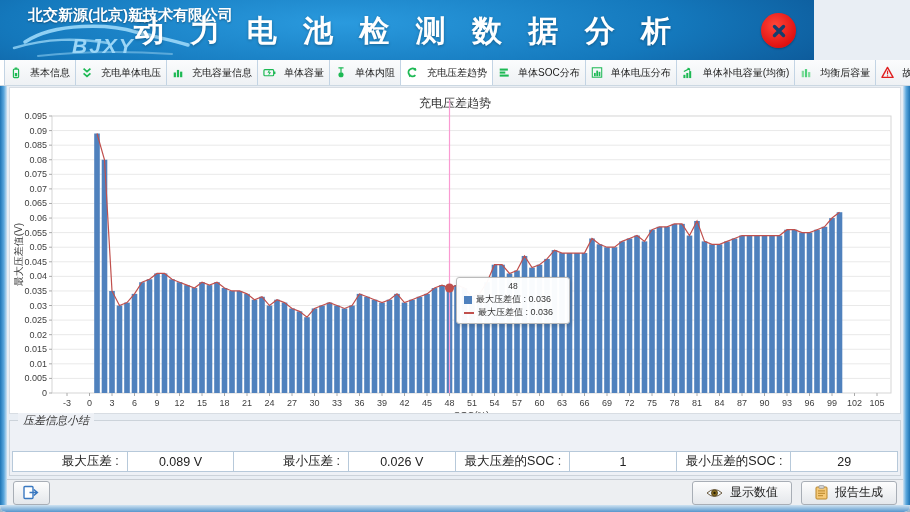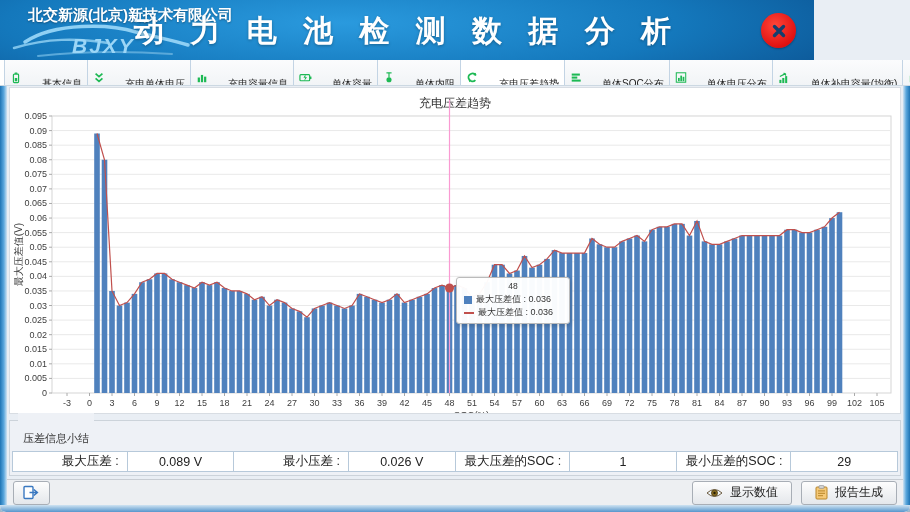--- a/index.html
+++ b/index.html
@@ -11,21 +11,21 @@
   .company{position:absolute;left:28px;top:6px;color:#ffffff;font-size:15px;font-weight:bold;text-shadow:0 1px 2px rgba(0,0,0,.35);}
   .carlogo{position:absolute;left:10px;top:16px;width:190px;height:44px;}
   .apptitle{position:absolute;left:50%;top:11px;transform:translateX(-50%);color:#ffffff;
     font-size:30px;font-weight:bold;letter-spacing:9px;white-space:nowrap;text-shadow:0 1px 3px rgba(0,0,0,.3);}
   .closebtn{position:absolute;right:18px;top:13px;width:35px;height:35px;border-radius:50%;
     background:radial-gradient(circle at 40% 35%, #ff4538, #e01010 72%);display:flex;align-items:center;justify-content:center;cursor:pointer;box-shadow:0 1px 2px rgba(0,0,0,.3);}
 
   
   .tabstrip{position:absolute;left:0;top:60px;width:910px;height:26px;background:#ffffff;
     border-bottom:1px solid #ccd8e2;display:flex;align-items:stretch;overflow:hidden;padding-left:4px;box-sizing:border-box;}
-  .tab{display:flex;gap:20px;padding:17px 5px;border-right:1px solid #c3d4e4;
+  .tab{display:flex;align-items:center;gap:8px;padding:4px 5px;border-right:1px solid #c3d4e4;
     background:linear-gradient(180deg,#fbfcfd,#eef1f4);font-size:10px;color:#222;cursor:pointer;white-space:nowrap;}
   .tab:first-child{border-left:1px solid #c3d4e4;}
   .tab.active{background:#ffffff;}
   .tab-icon{display:flex;align-items:center;}
 
   
   .frame-left,.frame-right{position:absolute;top:86px;bottom:7px;width:7px;z-index:5;}
   .frame-left{left:0;background:linear-gradient(90deg,#1e74b4,#5aa7dd 55%,#cfe3f2);}
   .frame-right{right:0;background:linear-gradient(270deg,#1e74b4,#5aa7dd 55%,#cfe3f2);}
   .frame-bottom{position:absolute;left:0;right:0;bottom:0;height:7px;background:linear-gradient(180deg,#cfe3f2,#5796cc);border-radius:0 0 6px 6px;z-index:5;}
@@ -37,21 +37,21 @@
   .tooltip{position:absolute;left:446px;top:189px;min-width:98px;background:rgba(255,255,255,.97);
     border:1px solid #bbbbbb;border-radius:3px;box-shadow:1px 2px 4px rgba(0,0,0,.18);padding:3px 7px 4px 7px;z-index:4;}
   .tt-title{text-align:center;font-size:8.5px;color:#333;margin-bottom:2px;}
   .tt-row{display:flex;align-items:center;gap:4px;font-size:9px;color:#333;line-height:13px;white-space:nowrap;}
   .tt-marker-bar{width:8px;height:8px;background:#4f81bd;display:inline-block;}
   .tt-marker-line{width:10px;height:2px;background:#c0504d;display:inline-block;}
 
   
   .summary-group{position:absolute;left:9px;top:420px;width:892px;height:56px;background:#eef1f6;
     border:1px solid #ccd3da;box-sizing:border-box;}
-  .summary-title{position:absolute;left:8px;top:-8px;background:#eef1f6;padding:18px 5px;font-size:11px;color:#333;}
+  .summary-title{position:absolute;left:8px;top:-8px;background:#eef1f6;padding:0 5px;font-size:11px;color:#333;font-style:italic;}
   .summary-row{position:absolute;left:2px;right:2px;top:11px;bottom:3px;display:flex;border:1px solid #b7c9da;background:#ffffff;margin-top:19px;}
   .cell{flex:1;display:flex;align-items:center;border-right:1px solid #b7c9da;font-size:12.5px;color:#222;box-sizing:border-box;}
   .cell:last-child{border-right:none;}
   .cell.label{justify-content:flex-end;padding-right:8px;}
   .cell.value{justify-content:center;}
 
   
   .footer{position:absolute;left:7px;right:7px;top:479px;height:26px;background:#edeff2;border-top:1px solid #c8cdd3;
     display:flex;align-items:center;box-sizing:border-box;padding:0 6px;z-index:4;}
   .btn{display:flex;align-items:center;gap:7px;height:22px;padding:0 13px;border:1px solid #a8aeb6;border-radius:3px;

